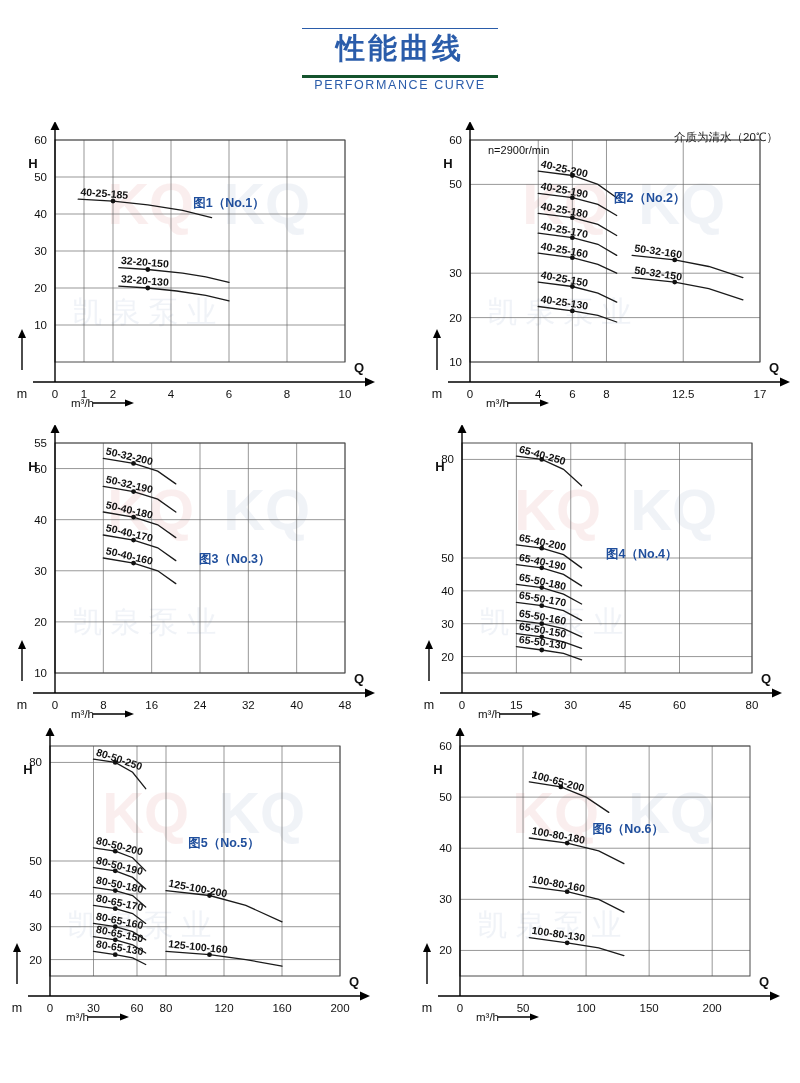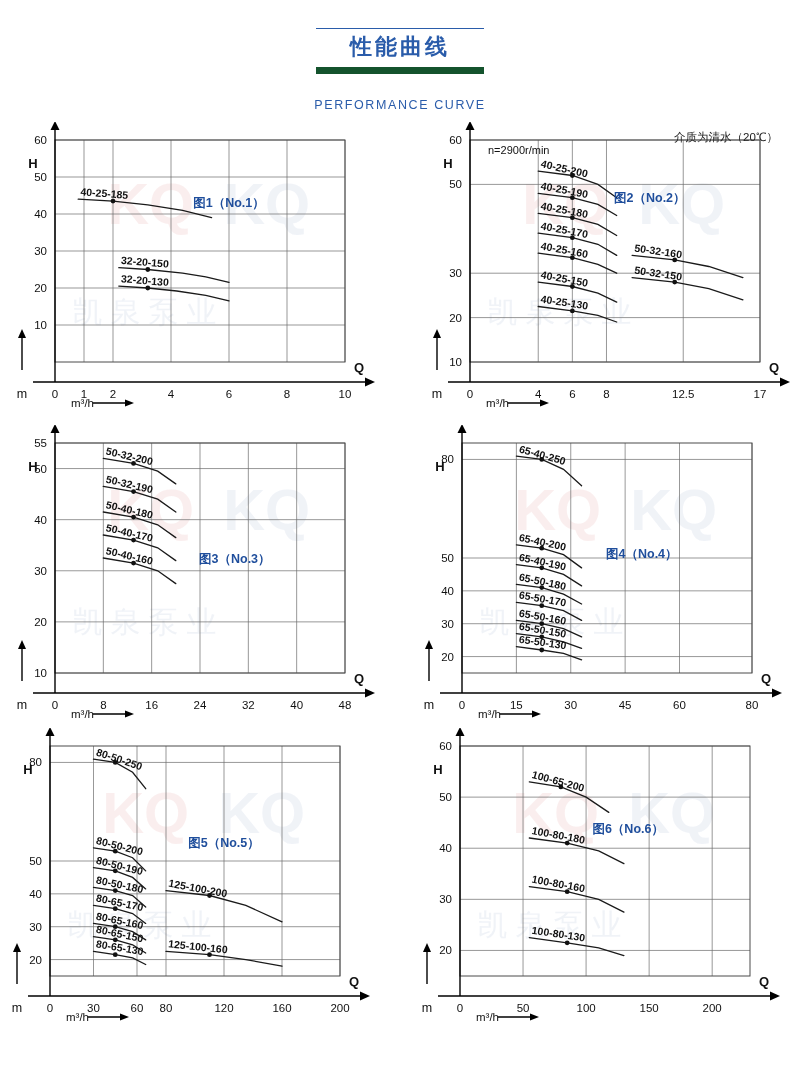--- a/index.html
+++ b/index.html
@@ -7,28 +7,28 @@
     margin: 0; padding: 0;
     width: 800px; height: 1083px;
     background: #ffffff;
     font-family: "Liberation Sans", sans-serif;
   }
   .page { position: relative; width: 800px; height: 1083px; overflow: hidden; }
 
   
   .header { position: absolute; left: 0; top: 28px; width: 800px; text-align: center; }
   .title-zh {
-    font-size: 22px; color: #2a5caa; letter-spacing: 3px;
-    font-family: Liberation Serif, serif; font-weight: bold;
+    font-size: 29px; color: #2a5caa; letter-spacing: 3px;
+    font-family: Liberation Mono, monospace; font-weight: bold;
     display: inline-block; padding: 4px 34px 6px 34px;
-    border-top: 1px solid #2a5caa; border-bottom: 7px solid #14532d;
+    border-top: 1px solid #2a5caa; border-bottom: 3px solid #14532d;
     line-height: 1.25;
   }
   .title-en {
-    margin-top: 24px; font-size: 12.5px; color: #2a5caa; letter-spacing: 1.6px;
+    margin-top: 0; font-size: 12.5px; color: #2a5caa; letter-spacing: 1.6px;
   }
 
   
   .charts { position: absolute; left: 0; top: 122px; width: 800px; }
   .chart-row { display: flex; width: 800px; }
   .chart-cell { position: relative; width: 400px; height: 303px; }
 
   .chart-cell svg { position: absolute; left: 0; top: 0; }
 
   .note-top {

